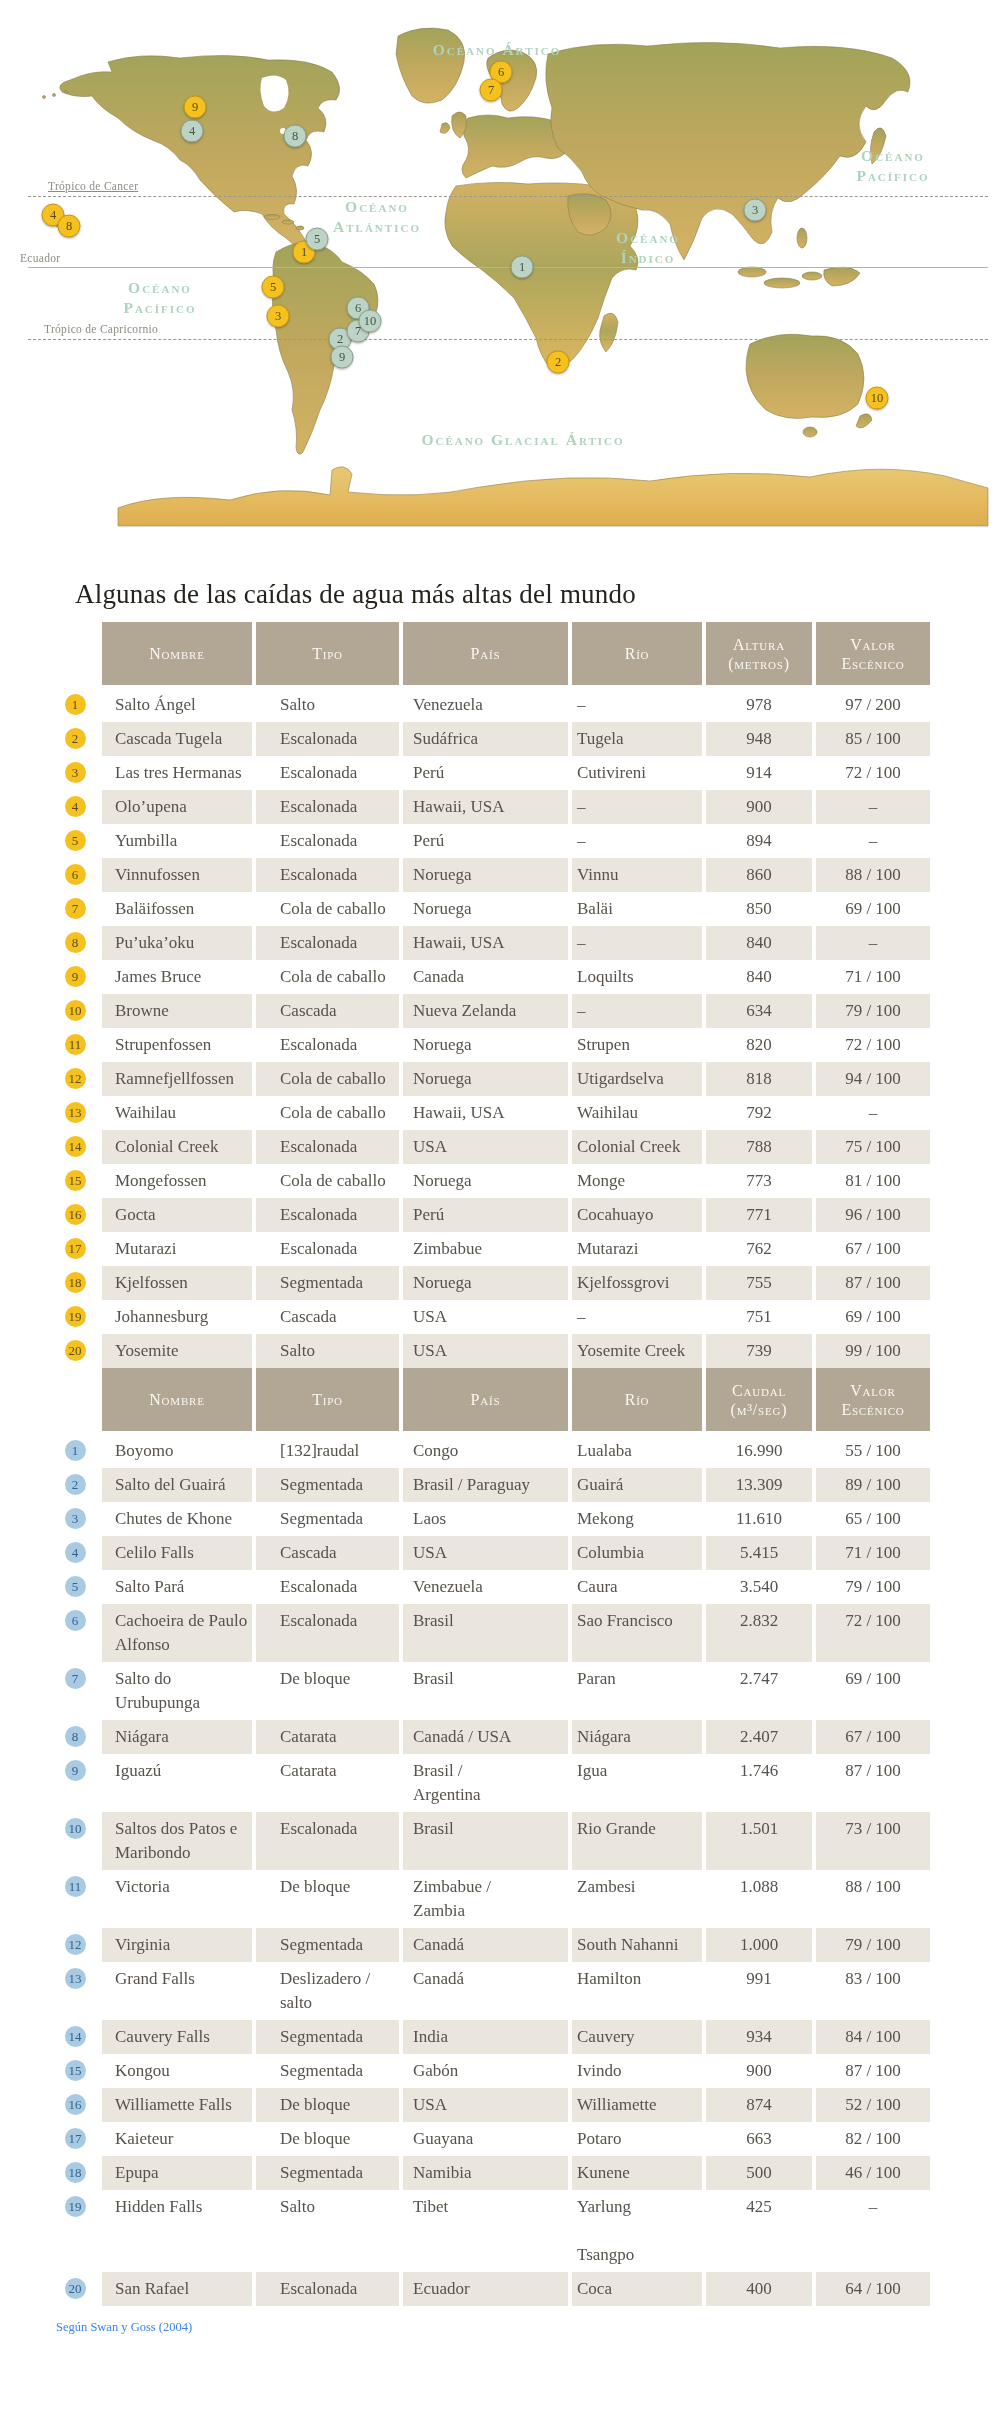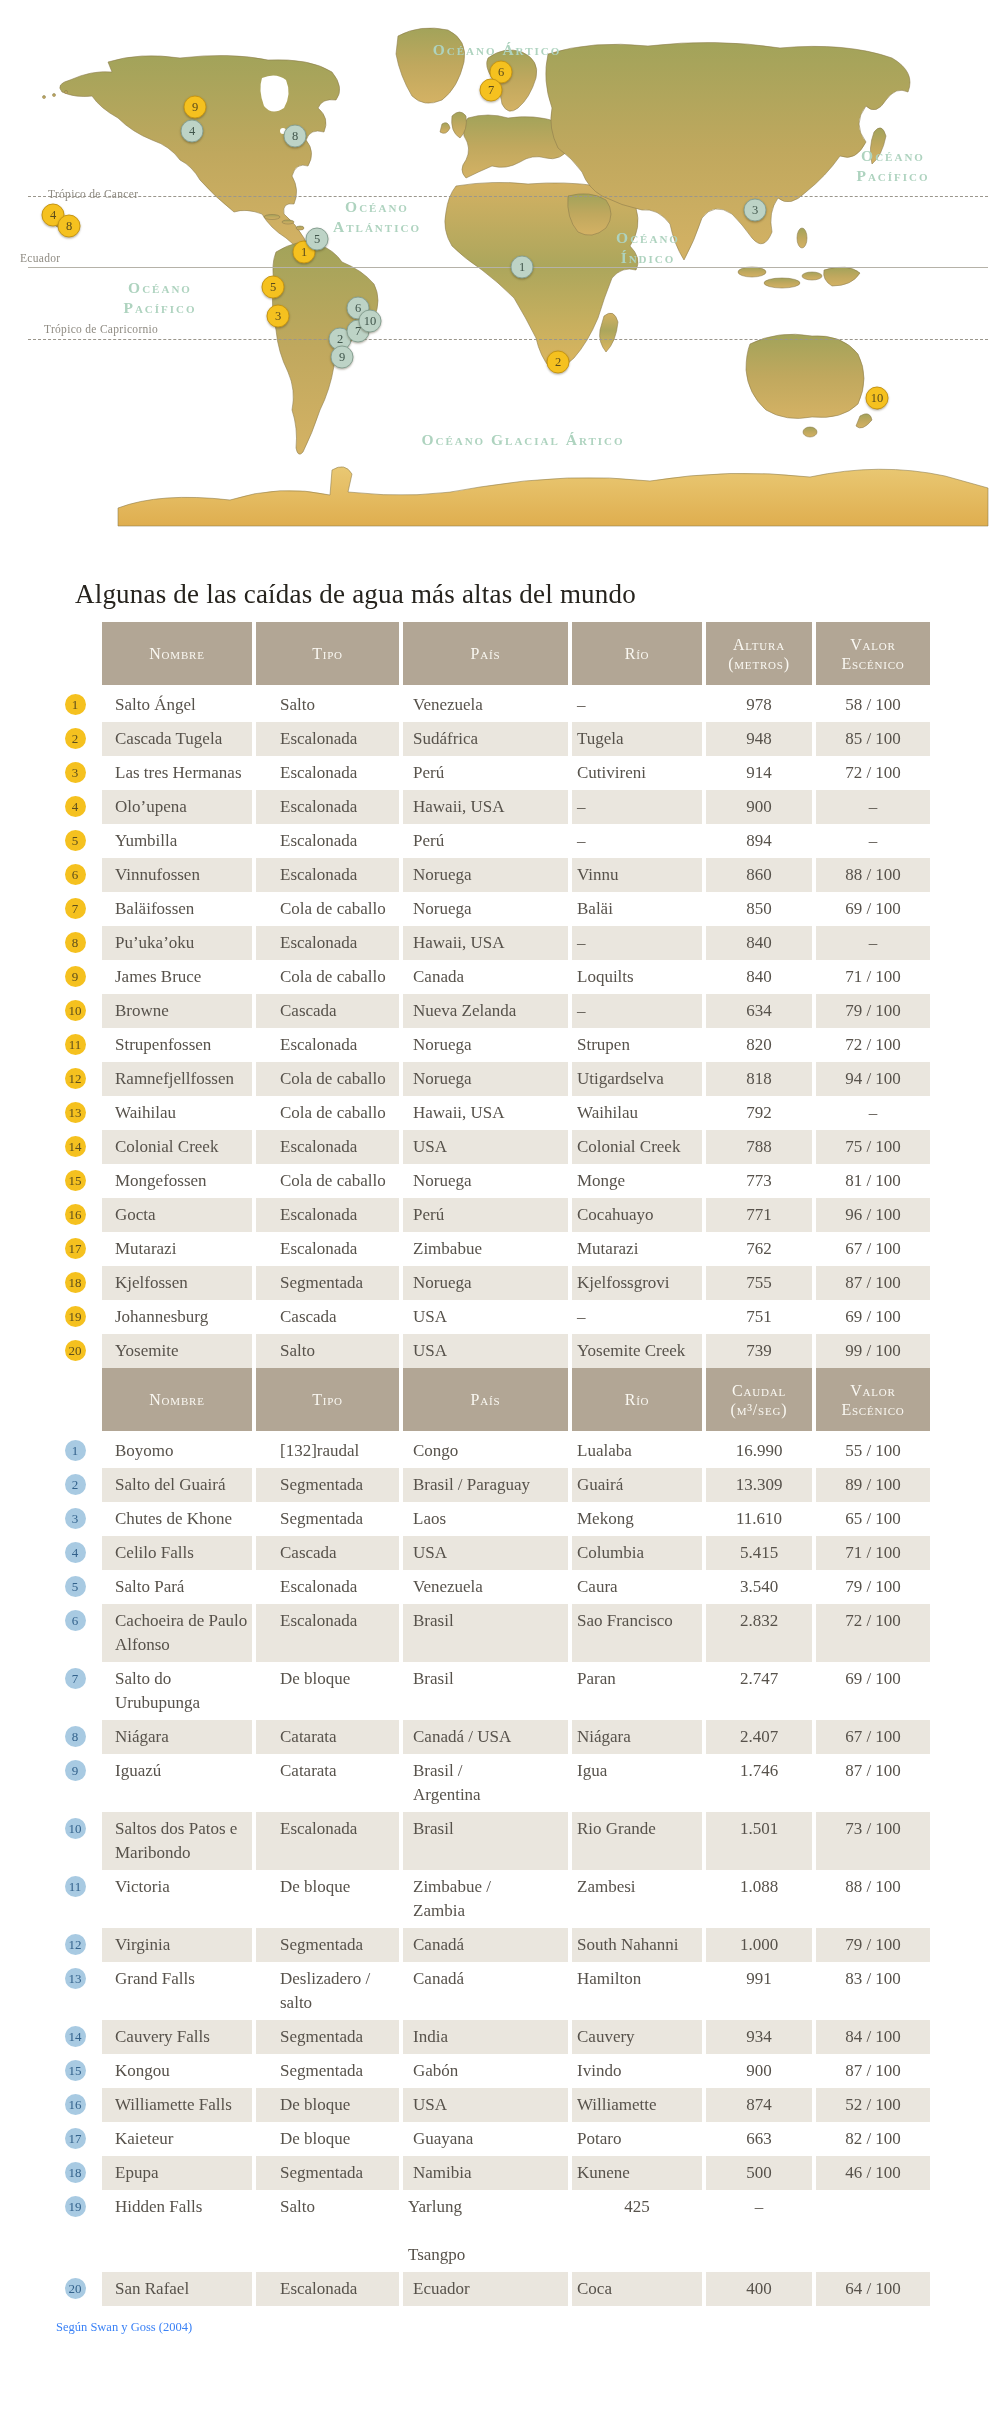--- a/index.html
+++ b/index.html
@@ -129,21 +129,21 @@
         <circle fill="url(#landGrad)" cx="66" cy="230" r="2"></circle>
       <circle fill="url(#landGrad)" cx="66" cy="92" r="1.5"></circle>
         <circle fill="url(#landGrad)" cx="54" cy="95" r="1.5"></circle>
         <circle fill="url(#landGrad)" cx="44" cy="97" r="1.5"></circle>
 
       <path fill="url(#antGrad)" d="M118,508 Q160,492 230,500 Q280,484 330,495 L332,470 Q345,462 352,474 L348,492 Q420,500 480,487 Q570,472 650,481 Q730,468 810,477 Q880,462 945,476 L988,488 L988,526 L118,526 Z"></path>
     </g>
   </svg>
 
 <div class="refline dashed" style="top: 196px;"></div>
-    <div class="linelabel" style="left: 48px; top: 188px;">Trópico de Cancer</div>
+    <div class="linelabel" style="left: 48px; top: 180px; text-decoration: underline;">Trópico de Cancer</div>
     <div class="refline solid" style="top: 267px;"></div>
     <div class="linelabel" style="left: 20px; top: 252px;">Ecuador</div>
     <div class="refline dashed" style="top: 339px;"></div>
     <div class="linelabel" style="left: 44px; top: 323px;">Trópico de Capricornio</div>
     <div class="olabel" style="left: 497px; top: 40px;">Océano Ártico</div>
     <div class="olabel" style="left: 893px; top: 146px;">Océano
 Pacífico</div>
     <div class="olabel" style="left: 377px; top: 197px;">Océano
 Atlántico</div>
     <div class="olabel" style="left: 648px; top: 228px;">Océano
@@ -189,21 +189,21 @@
       </div>
       <div class="trow">
         <div class="cnum">
           <span class="circ circ-y">1</span>
         </div>
         <div class="cell c0">Salto Ángel</div>
         <div class="cell c1">Salto</div>
         <div class="cell c2">Venezuela</div>
         <div class="cell c3">–</div>
         <div class="cell c4">978</div>
-        <div class="cell c5">58 / 100</div>
+        <div class="cell c5">97 / 200</div>
       </div>
       <div class="trow alt">
         <div class="cnum">
           <span class="circ circ-y">2</span>
         </div>
         <div class="cell c0">Cascada Tugela</div>
         <div class="cell c1">Escalonada</div>
         <div class="cell c2">Sudáfrica</div>
         <div class="cell c3">Tugela</div>
         <div class="cell c4">948</div>
@@ -626,20 +626,21 @@
         <div class="cell c3">Kunene</div>
         <div class="cell c4">500</div>
         <div class="cell c5">46 / 100</div>
       </div>
       <div class="trow">
         <div class="cnum">
           <span class="circ circ-b">19</span>
         </div>
         <div class="cell c0">Hidden Falls</div>
         <div class="cell c1">Salto</div>
+        <div class="cell c2">Tibet</div>
         <div class="cell c3">Yarlung
 
 Tsangpo</div>
         <div class="cell c4">425</div>
         <div class="cell c5">–</div>
       </div>
       <div class="trow alt">
         <div class="cnum">
           <span class="circ circ-b">20</span>
         </div>

